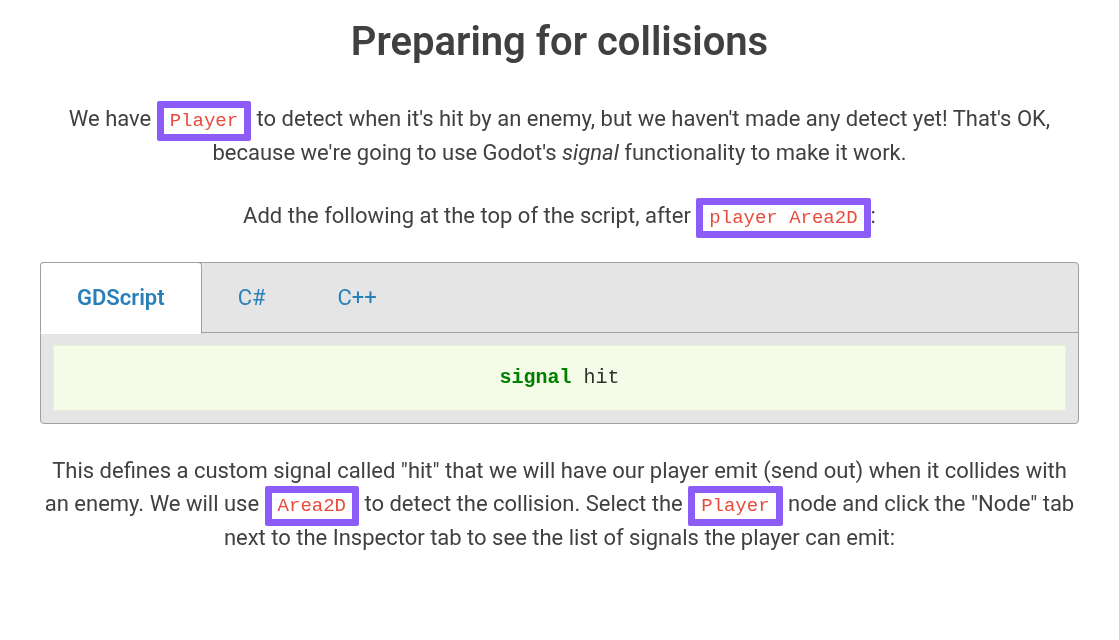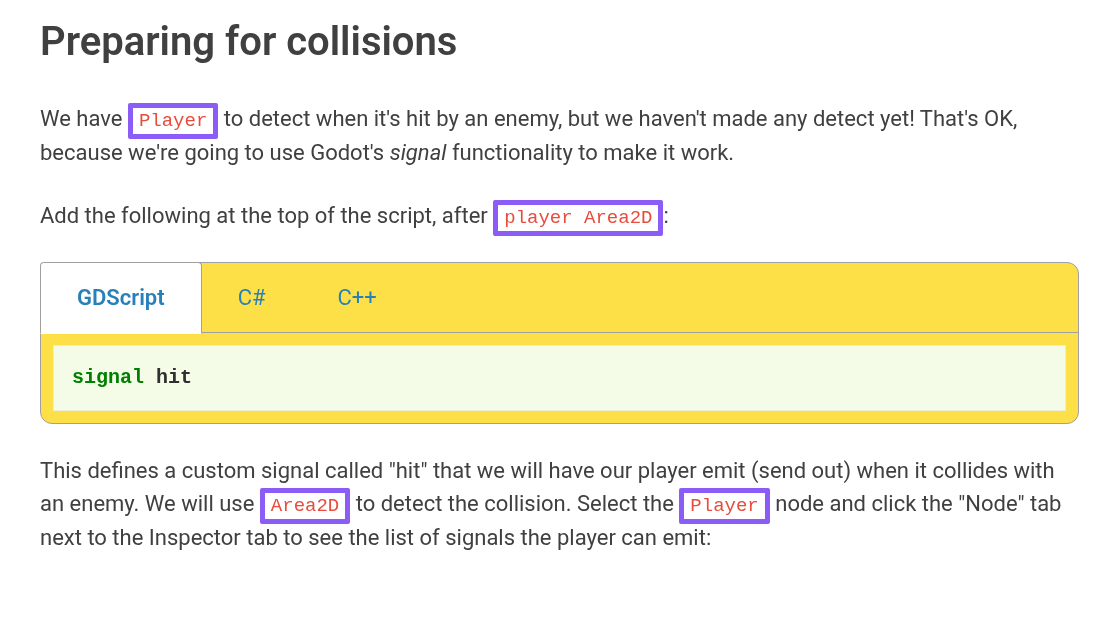--- a/index.html
+++ b/index.html
@@ -1,18 +1,19 @@
 <!DOCTYPE html>
 <html><head>
   <meta charset="utf-8">
   <style>
     * {
       margin: 0;
       padding: 0;
       box-sizing: border-box;
+      text-align: center;
     }
     body {
       font-family: -apple-system, BlinkMacSystemFont, "Segoe UI", Roboto, "Helvetica Neue", Arial, sans-serif;
       background: #ffffff;
       color: #404040;
       padding: 0 40px;
       width: 1119px;
       font-size: 22px;
       line-height: 1.5;
     }
@@ -25,34 +26,34 @@
     }
     p {
       margin-bottom: 30px;
       color: #404040;
     }
     code.inline {
       font-family: "SFMono-Regular", Consolas, "Liberation Mono", Menlo, Courier, monospace;
       font-size: 19px;
       color: #e74c3c;
       background: #ffffff;
-      border: 5px solid #8b5cf6;
+      border: 7px solid #8b5cf6;
       padding: 2px 6px;
       border-radius: 2px;
       white-space: nowrap;
     }
     em {
       font-style: italic;
     }
     .tab-container {
       border: 1px solid #a0a0a0;
-      border-radius: 12px;
+      border-radius: 4px;
       margin-top: 20px;
       margin-bottom: 30px;
-      background: #fde047;
+      background: #e5e5e5;
     }
     .tab-row {
       display: flex;
       align-items: stretch;
       position: relative;
       top: 0;
     }
     .tab {
       padding: 18px 36px;
       font-size: 22px;
@@ -91,21 +92,20 @@
       font-family: "SFMono-Regular", Consolas, "Liberation Mono", Menlo, Courier, monospace;
       font-size: 20px;
       line-height: 1.4;
     }
     .code-block .keyword {
       color: #008000;
       font-weight: 700;
     }
     .code-block .identifier {
       color: #303030;
-      font-weight: bold;
     }
   </style>
 </head>
 <body>
 
 <h2>Preparing for collisions</h2>
 
 <p>
   <span>We have </span><code class="inline">Player</code><span> to detect when it's hit by an enemy, but we haven't made any detect yet! That's OK, because we're going to use Godot's </span><em>signal</em><span> functionality to make it work.</span>
 </p>

